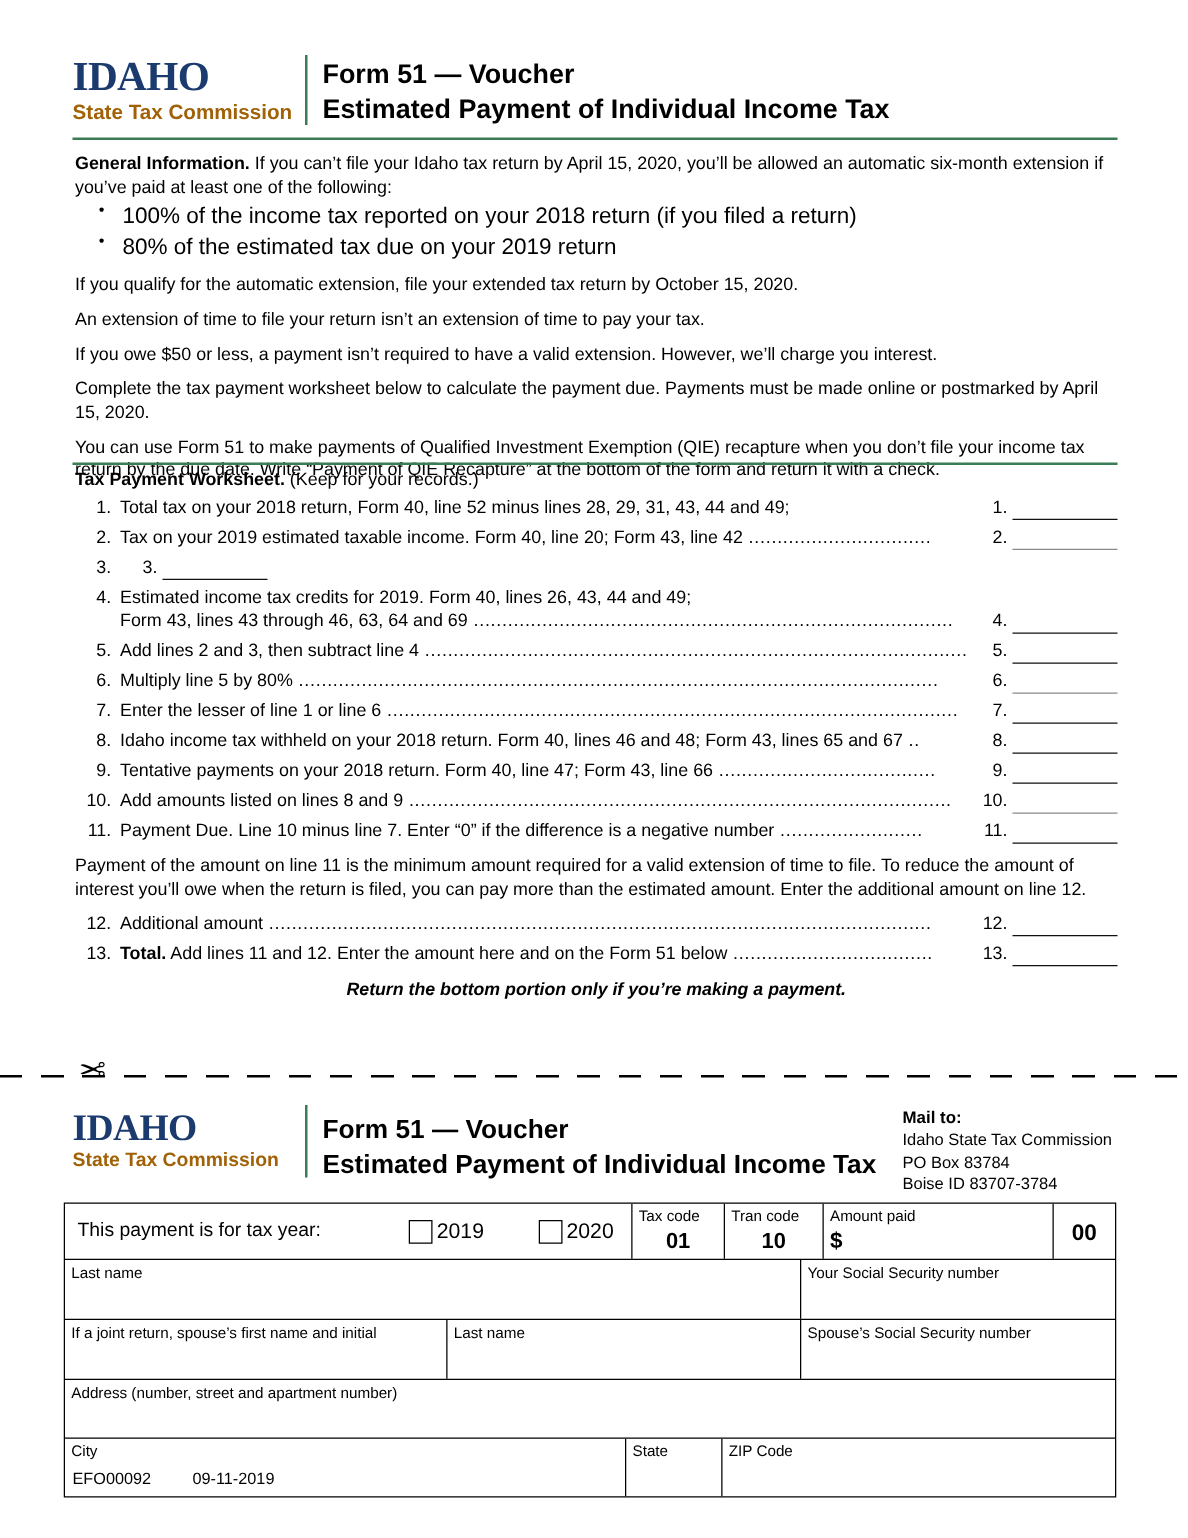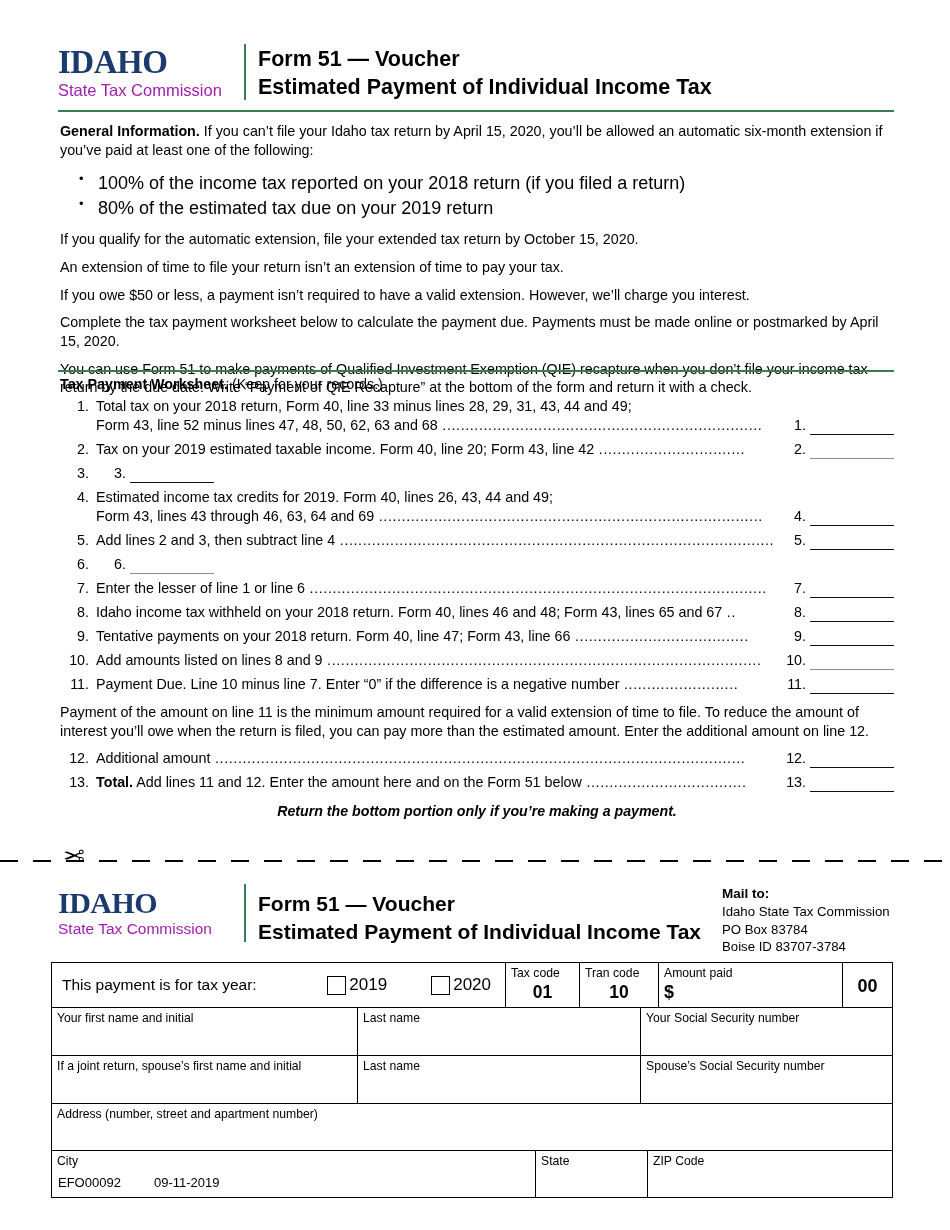--- a/index.html
+++ b/index.html
@@ -30,24 +30,25 @@
     font-weight: bold;
     font-size: 33px;
     letter-spacing: -0.5px;
     color: #1b3b6f;
     line-height: 1.0;
     white-space: nowrap;
   }
   .logo-sub {
     font-family: "Liberation Sans", sans-serif;
     font-size: 16.5px;
-    color: #a21caf;
+    color: #a16207;
     line-height: 1.1;
     margin-top: 2px;
     white-space: nowrap;
+    font-weight: bold;
   }
   .header-divider {
     width: 2px; background: #3a7d54; align-self: stretch;
     margin: 0 0 0 4px;
     height: 56px;
   }
   .title-block { padding-left: 12px; padding-top: 1px; }
   .title-line {
     font-weight: bold; font-size: 21.5px; line-height: 1.32;
     white-space: nowrap;
@@ -60,21 +61,21 @@
   .rule-green.r1 { top: 110px; }
   .rule-green.r2 { top: 370px; }
 
   
   .gi { position: absolute; left: 60px; top: 122px; width: 834px; }
   .gi p {
     margin: 0 0 9px 0;
     font-size: 14.3px; line-height: 1.31;
     text-align: left;
   }
-  .gi p.tight { margin-bottom: 12px; }
+  .gi p.tight { margin-bottom: 1px; }
   .bullets { margin: 0 0 9px 0; padding: 0; list-style: none; }
   .bullets li {
     font-size: 18px; line-height: 1.38;
     padding-left: 38px; position: relative;
   }
   .bullets li::before {
     content: "\2022"; position: absolute; left: 19px; top: -1px;
     font-size: 13px;
   }
   b.inline { font-weight: bold; }
@@ -185,21 +186,21 @@
   .c-amount .big { font-size: 18px; }
 
   .r-name { height: 48px; }
   .c-first { flex: 0 0 305px; width: 305px; }
   .c-last  { flex: 1 1 auto; }
   .c-ssn   { flex: 0 0 252px; width: 252px; }
 
   .r-addr { height: 47px; }
   .c-addr { flex: 1 1 auto; }
 
-  .r-city { height: 47px; gap: 35px; }
+  .r-city { height: 47px; }
   .c-city  { flex: 0 0 448px; width: 448px; }
   .c-state { flex: 0 0 77px; width: 77px; }
   .c-zip   { flex: 1 1 auto; }
 
   .footer {
     position: absolute; left: 58px; top: 1175px;
     font-size: 13px; display: flex;
   }
   .footer .fcode { width: 96px; }
 </style>
@@ -236,22 +237,21 @@
   </div>
 
   <div class="rule-green r2"></div>
 
   <div class="ws">
     <div class="ws-title"><b>Tax Payment Worksheet.</b><span> (Keep for your records.)</span></div>
 
     <div class="row two-line">
       <div class="num">1.</div>
       <div class="txt">
-        <div>Total tax on your 2018 return, Form 40, line 33 minus lines 28, 29, 31, 43, 44 and 49;</div>
-        <div><span>Form 43, line 52 minus lines 47, 48, 50, 62, 63 and 68</span><span class="leader"> ......................................................................</span></div>
+        <div>Total tax on your 2018 return, Form 40, line 52 minus lines 28, 29, 31, 43, 44 and 49;</div>
       </div>
       <div class="ansnum">1.</div>
       <div class="blank"></div>
     </div>
 
     <div class="row">
       <div class="num">2.</div>
       <div class="txt"><span>Tax on your 2019 estimated taxable income. Form 40, line 20; Form 43, line 42</span><span class="leader"> ................................</span></div>
       <div class="ansnum">2.</div>
       <div class="blank light"></div>
@@ -275,20 +275,21 @@
 
     <div class="row">
       <div class="num">5.</div>
       <div class="txt"><span>Add lines 2 and 3, then subtract line 4</span><span class="leader"> ...............................................................................................</span></div>
       <div class="ansnum">5.</div>
       <div class="blank"></div>
     </div>
 
     <div class="row">
       <div class="num">6.</div>
+      <div class="txt"><span>Multiply line 5 by 80%</span><span class="leader"> ................................................................................................................</span></div>
       <div class="ansnum">6.</div>
       <div class="blank light"></div>
     </div>
 
     <div class="row">
       <div class="num">7.</div>
       <div class="txt"><span>Enter the lesser of line 1 or line 6</span><span class="leader"> ....................................................................................................</span></div>
       <div class="ansnum">7.</div>
       <div class="blank"></div>
     </div>
@@ -388,23 +389,20 @@
       <div class="vcell c-amount">
         <div class="lbl">Amount paid</div>
         <div class="big">$</div>
       </div>
       <div class="vcell c-cents">
         <div class="big">00</div>
       </div>
     </div>
 
     <div class="vrow r-name">
-      <div class="vcell c-first">
-        <div class="lbl">Your first name and initial</div>
-      </div>
       <div class="vcell c-last">
         <div class="lbl">Last name</div>
       </div>
       <div class="vcell c-ssn">
         <div class="lbl">Your Social Security number</div>
       </div>
     </div>
 
     <div class="vrow r-name">
       <div class="vcell c-first">

